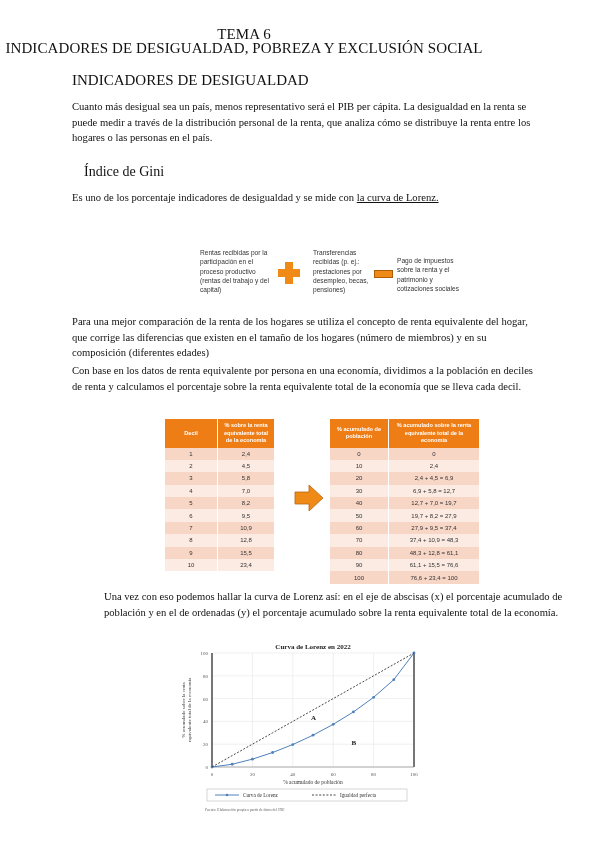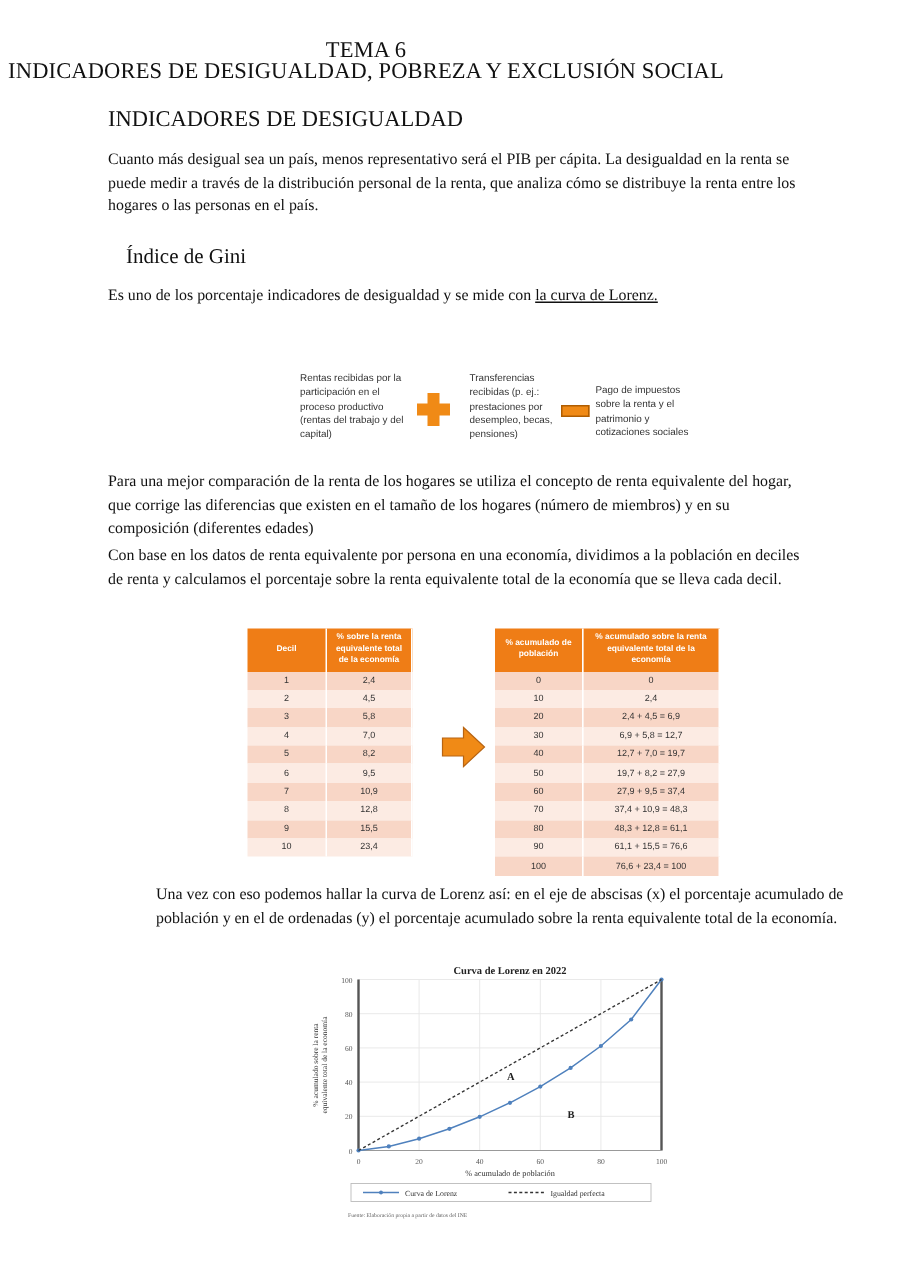--- a/index.html
+++ b/index.html
@@ -22,21 +22,21 @@
 
   
   table.tb { position:absolute; border-collapse:collapse; font-family:"Liberation Sans","DejaVu Sans",sans-serif; font-size:6px; color:#333; }
   table.tb th { background:#ef7d16; color:#fff; font-weight:bold; font-size:5.6px; line-height:7.5px; padding:3px 4px; border-right:1px solid #fff; text-align:center; }
   table.tb td { height:12.4px; padding:0 4px; text-align:center; border-right:1px solid #fff; }
   table.tb tr.odd td { background:#f8d6c6; }
   table.tb tr.even td { background:#fcebe3; }
   .arrow { position:absolute; left:294px; top:484px; width:30px; height:28px; }
 
   
-  .chart { position:absolute; left:192px; top:640px; width:270px; height:175px; }
+  .chart { position:absolute; left:165px; top:640px; width:270px; height:175px; }
   .chart svg text { font-family:"Liberation Serif","DejaVu Serif",serif; }
 </style>
 </head>
 <body>
 
 <div class="page">
 
   <div class="t-title">
     <div>TEMA 6</div>
     <div>INDICADORES DE DESIGUALDAD, POBREZA Y EXCLUSIÓN SOCIAL</div>

